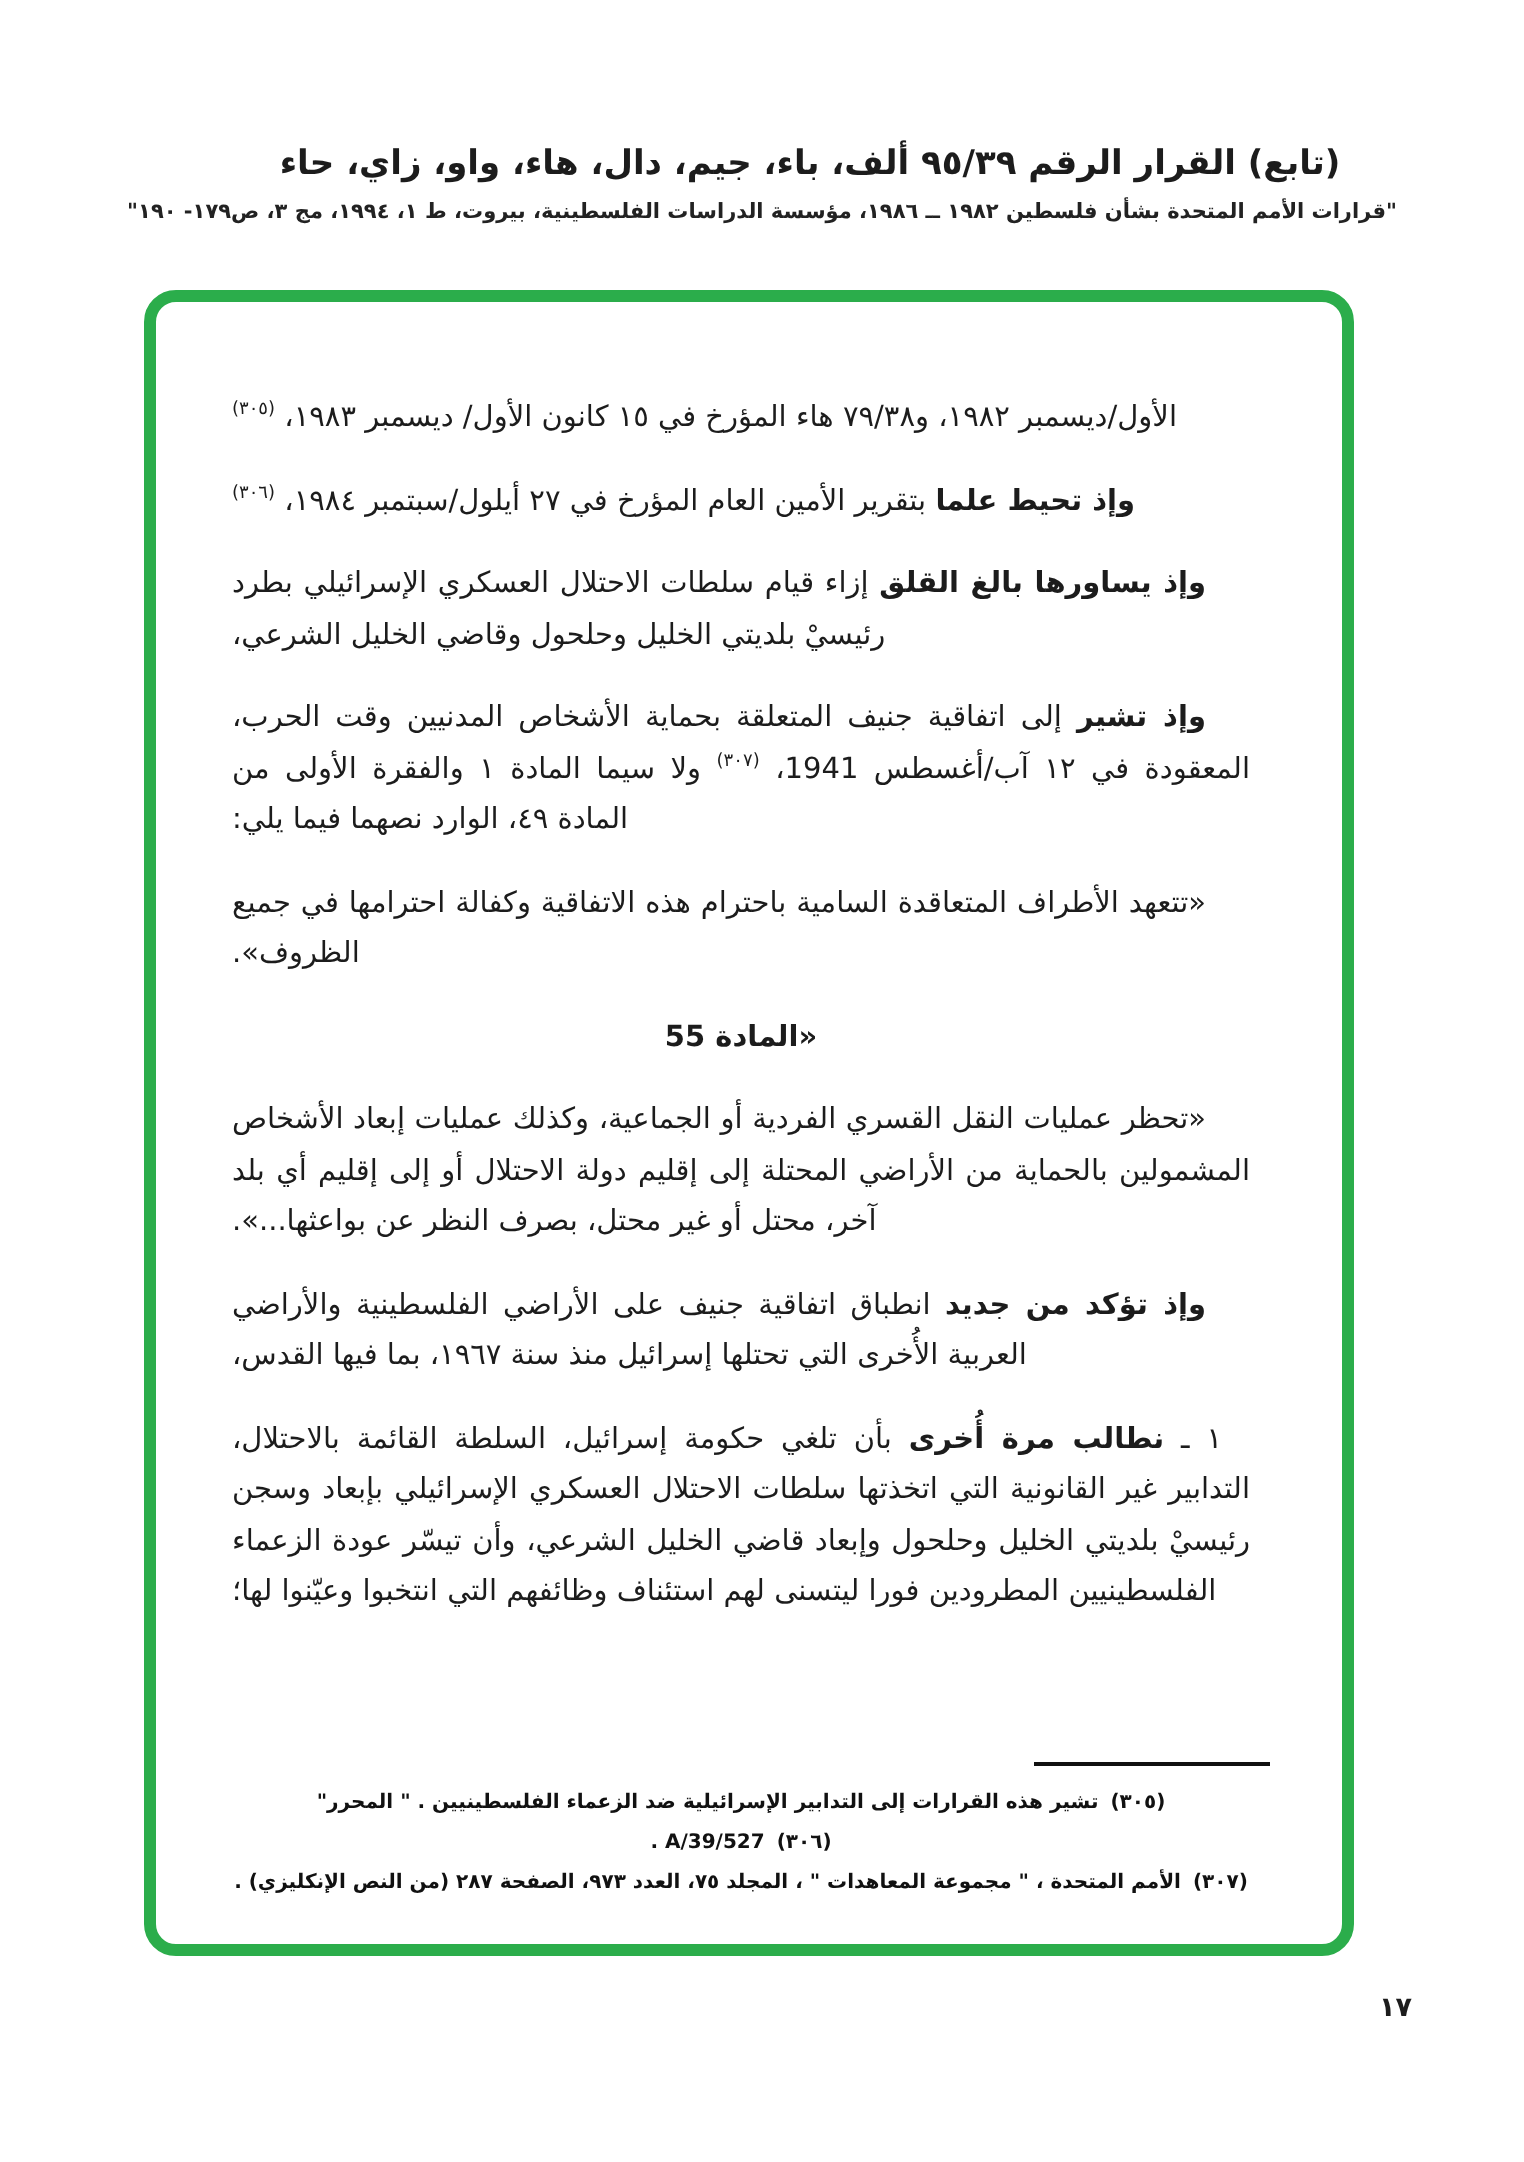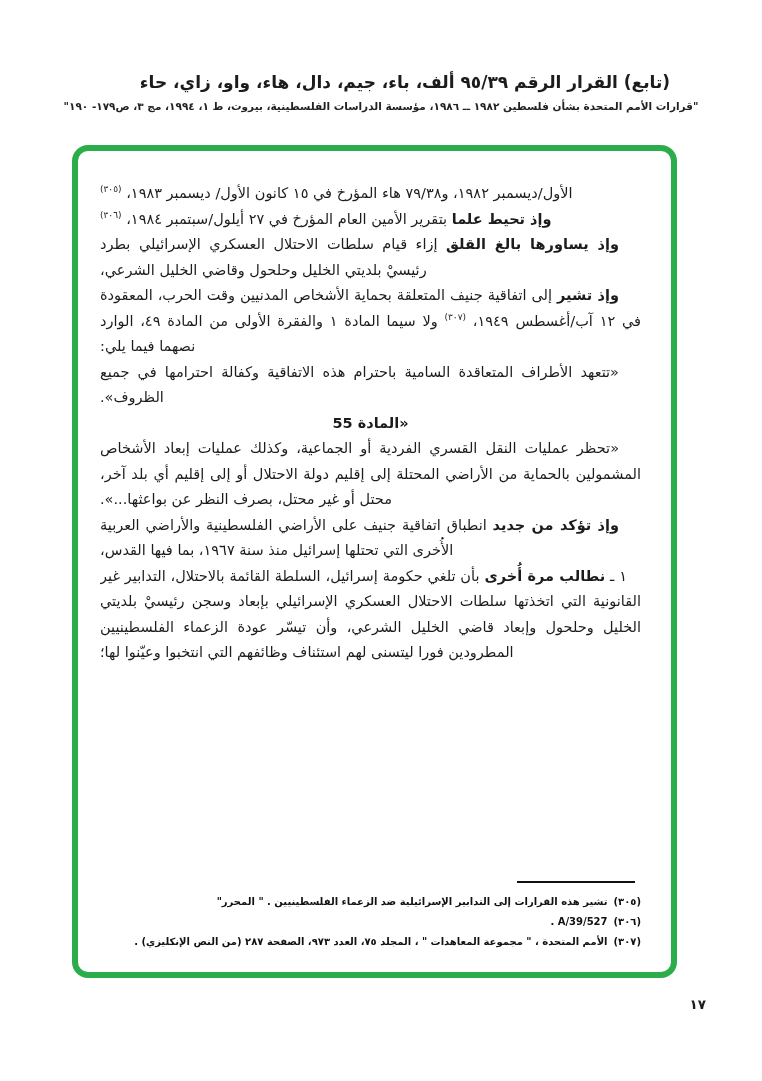--- a/index.html
+++ b/index.html
@@ -26,35 +26,35 @@
   }
   .box-inner {
     height:100%; display:flex; flex-direction:column;
     padding:30px 30px 20px 22px; direction:rtl;
   }
   .body-text {
     flex:1 1 auto; overflow:hidden;
     font-size:14.5px; line-height:25.5px;
     text-align:justify; text-align-last:left;
   }
-  .body-text p { margin:0; text-indent:22px; }
+  .body-text p { margin:16px; text-indent:22px; }
   .body-text p.continuation { text-indent:0; }
   .body-text p.numbered { text-indent:14px; }
   .lead { font-weight:bold; }
   sup.fn-ref { font-size:9px; line-height:0; vertical-align:super; }
   .article-heading {
     font-weight:bold; text-align:center; text-align-last:center;
     margin:13px 0 5px; text-indent:0 !important;
   }
   .quote-par { text-indent:26px; }
 
   
   .fn-area { flex:none; padding-top:6px; }
   .fn-sep { width:118px; border-top:2px solid #111; margin:0 6px 9px auto; }
-  .footnote { font-size:10px; font-weight:bold; line-height:20px; text-align:right; color:#111; }
+  .footnote { font-size:10px; font-weight:bold; line-height:20px; text-align:center; color:#111; }
   .fn-marker { margin-left:6px; }
 
   
   .page-number {
     position:absolute; top:996px; left:0; right:56px;
     text-align:right; font-size:13.5px; font-weight:bold;
   }
 </style>
 </head>
 <body>
@@ -67,21 +67,21 @@
 <main class="green-box">
   <div class="box-inner">
     <div class="body-text">
 
       <p class="continuation"><span>الأول/ديسمبر ١٩٨٢، و٧٩/٣٨ هاء المؤرخ في ١٥ كانون الأول/ ديسمبر ١٩٨٣، </span><sup class="fn-ref">(٣٠٥)</sup></p>
 
       <p><span class="lead">وإذ تحيط علما</span><span> بتقرير الأمين العام المؤرخ في ٢٧ أيلول/سبتمبر ١٩٨٤، </span><sup class="fn-ref">(٣٠٦)</sup></p>
 
       <p><span class="lead">وإذ يساورها بالغ القلق</span><span> إزاء قيام سلطات الاحتلال العسكري الإسرائيلي بطرد رئيسيْ بلديتي الخليل وحلحول وقاضي الخليل الشرعي،</span></p>
 
-      <p><span class="lead">وإذ تشير</span><span> إلى اتفاقية جنيف المتعلقة بحماية الأشخاص المدنيين وقت الحرب، المعقودة في ١٢ آب/أغسطس ١٩٤٩، </span><sup class="fn-ref">(٣٠٧)</sup><span> ولا سيما المادة ١ والفقرة الأولى من المادة ٤٩، الوارد نصهما فيما يلي:</span></p>
+      <p><span class="lead">وإذ تشير</span><span> إلى اتفاقية جنيف المتعلقة بحماية الأشخاص المدنيين وقت الحرب، المعقودة في ١٢ آب/أغسطس 1941، </span><sup class="fn-ref">(٣٠٧)</sup><span> ولا سيما المادة ١ والفقرة الأولى من المادة ٤٩، الوارد نصهما فيما يلي:</span></p>
 
 
       <p class="quote-par">«تتعهد الأطراف المتعاقدة السامية باحترام هذه الاتفاقية وكفالة احترامها في جميع الظروف».</p>
 
       <p class="article-heading">«المادة 55</p>
 
       <p class="quote-par">«تحظر عمليات النقل القسري الفردية أو الجماعية، وكذلك عمليات إبعاد الأشخاص المشمولين بالحماية من الأراضي المحتلة إلى إقليم دولة الاحتلال أو إلى إقليم أي بلد آخر، محتل أو غير محتل، بصرف النظر عن بواعثها...».</p>
 
       <p><span class="lead">وإذ تؤكد من جديد</span><span> انطباق اتفاقية جنيف على الأراضي الفلسطينية والأراضي العربية الأُخرى التي تحتلها إسرائيل منذ سنة ١٩٦٧، بما فيها القدس،</span></p>
 

